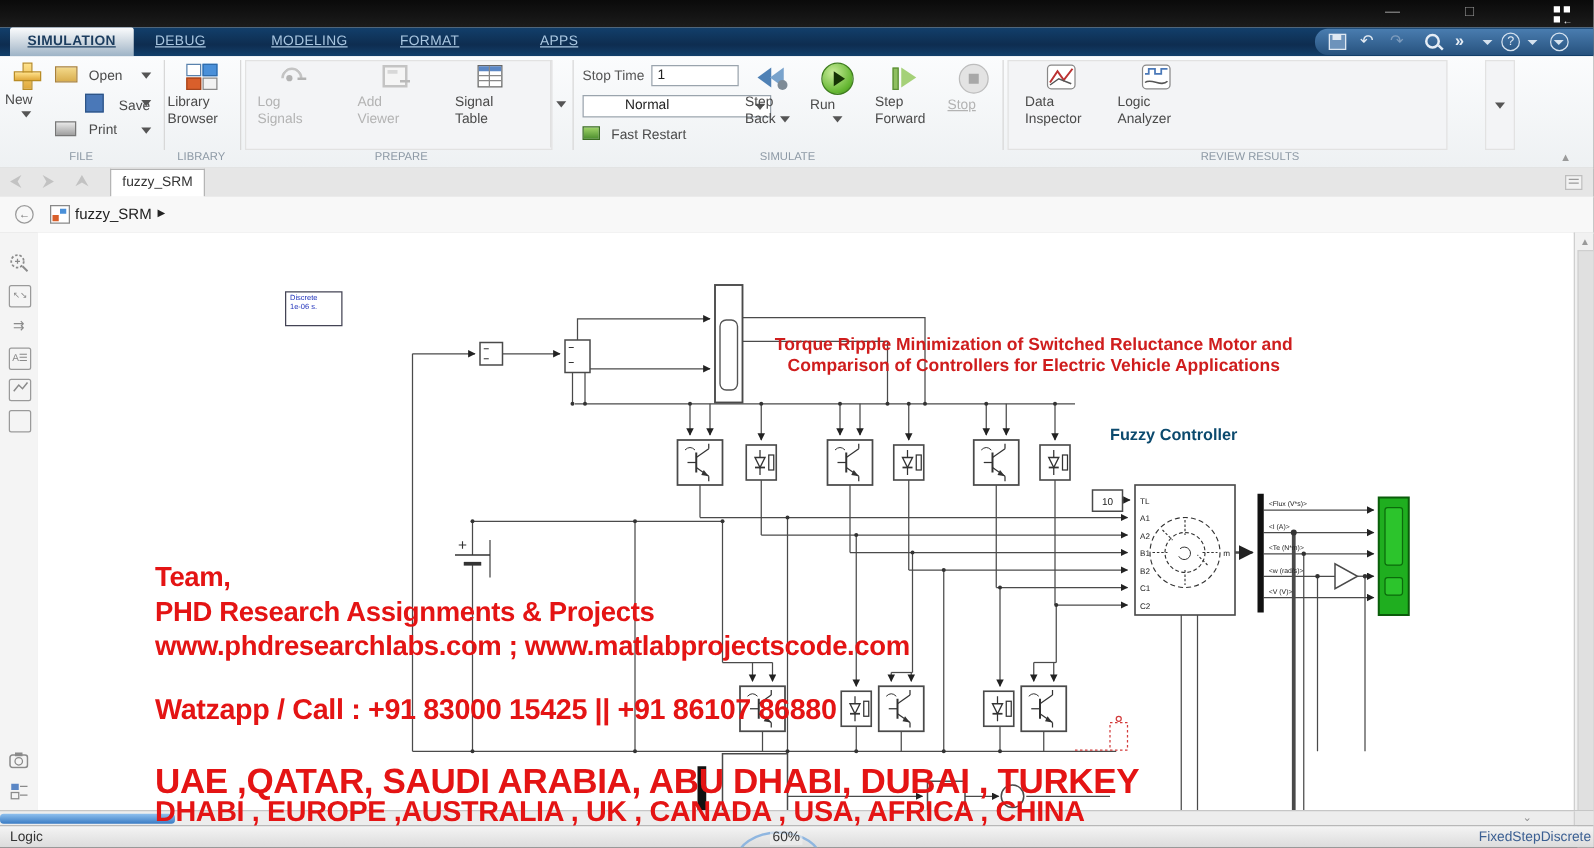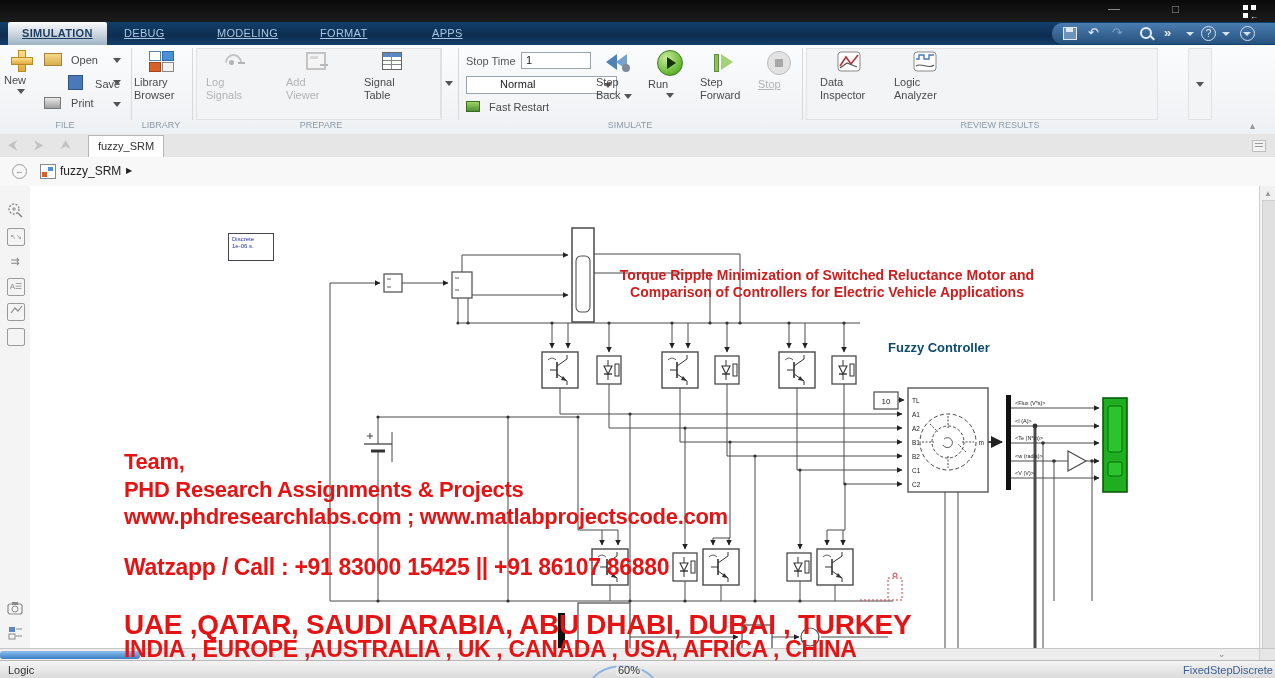--- a/index.html
+++ b/index.html
@@ -573,16 +573,16 @@
     <div class="abs" style="left:616px;top:3px;background:rgba(240,240,240,.6);padding:0 2px;">60%</div>
     <div class="abs" style="left:1183px;top:3px;color:#3b5f92;">FixedStepDiscrete</div>
   </div>
 
   <div class="abs watermark">
     <div class="wm" style="left:93px;top:449px;font-size:22px;">Team,</div>
     <div class="wm" style="left:93px;top:477px;font-size:22px;">PHD Research Assignments &amp; Projects</div>
     <div class="wm" style="left:93px;top:504px;font-size:22px;">www.phdresearchlabs.com ; www.matlabprojectscode.com</div>
     <div class="wm" style="left:93px;top:554px;font-size:23px;">Watzapp / Call : +91 83000 15425 || +91 86107 86880</div>
     <div class="wm" style="left:93px;top:609px;font-size:28px;">UAE ,QATAR, SAUDI ARABIA, ABU DHABI, DUBAI , TURKEY</div>
-    <div class="wm" style="left:93px;top:636px;font-size:23px;">INDIA , EUROPE ,AUSTRALIA , UK , CANADA , USA, AFRICA , CHINA</div>
+    <div class="wm" style="left:93px;top:636px;font-size:23px;">DHABI , EUROPE ,AUSTRALIA , UK , CANADA , USA, AFRICA , CHINA</div>
   </div>
 
 </div>
 
 </body></html>

